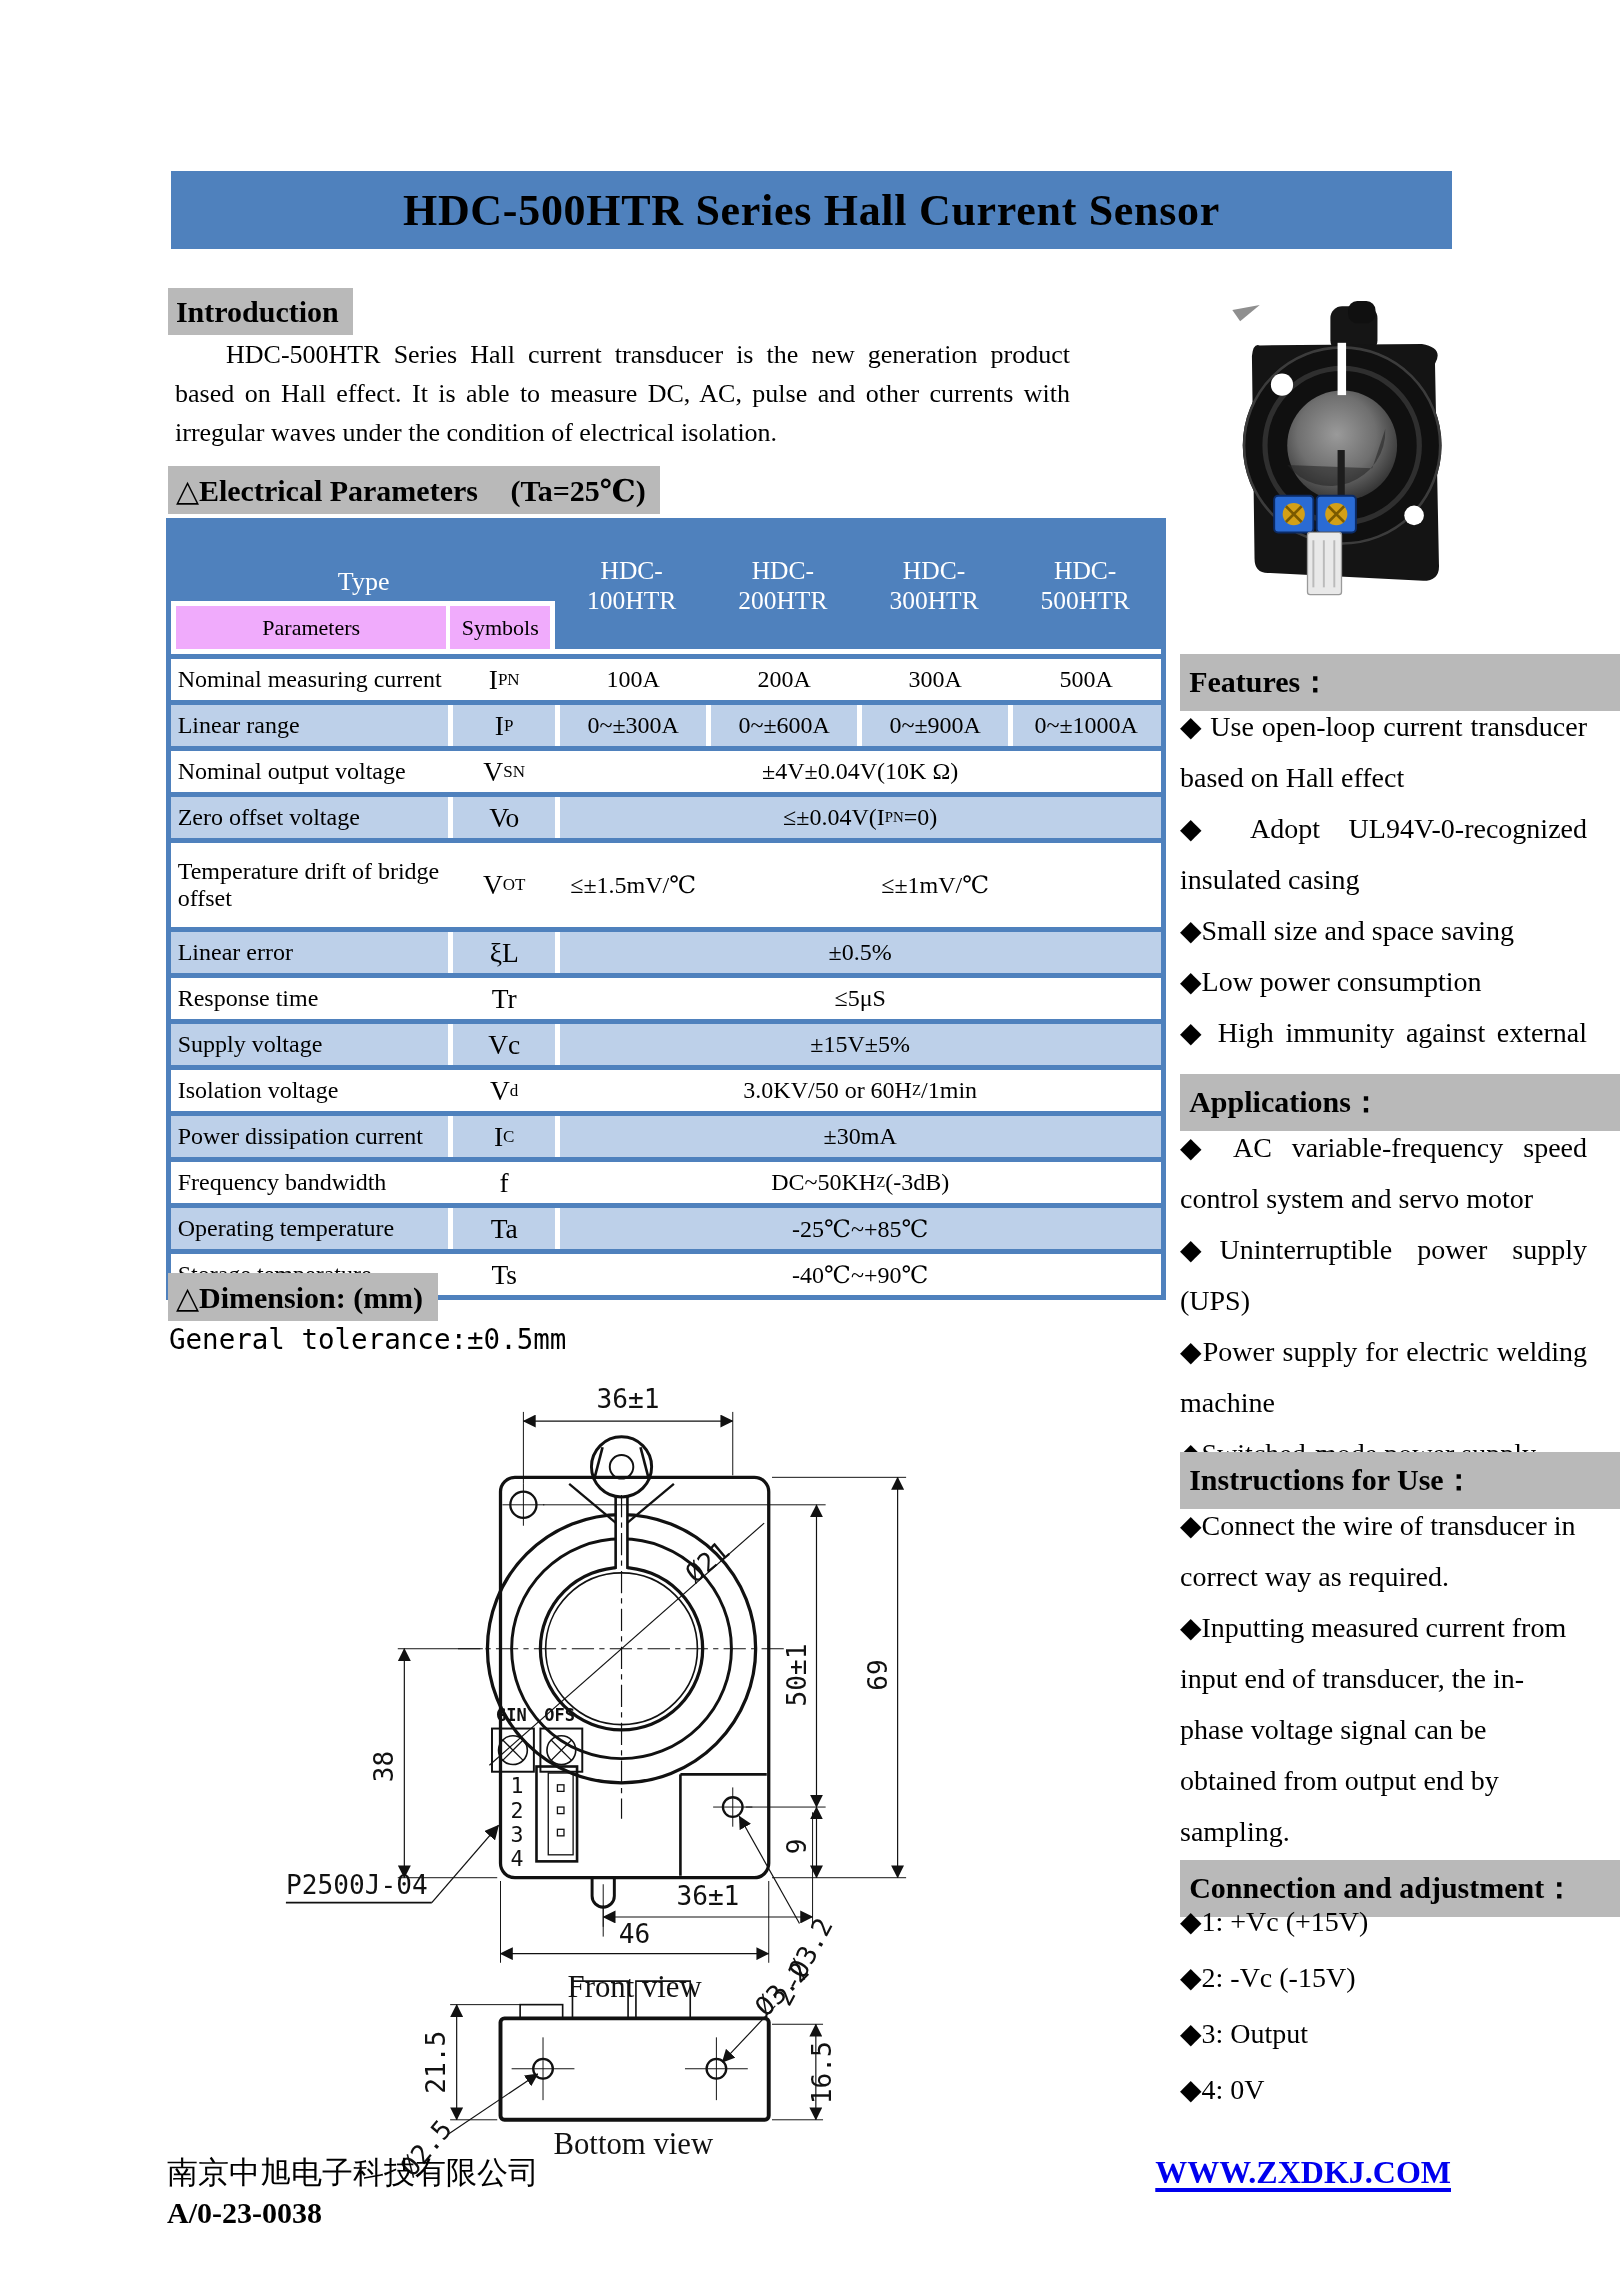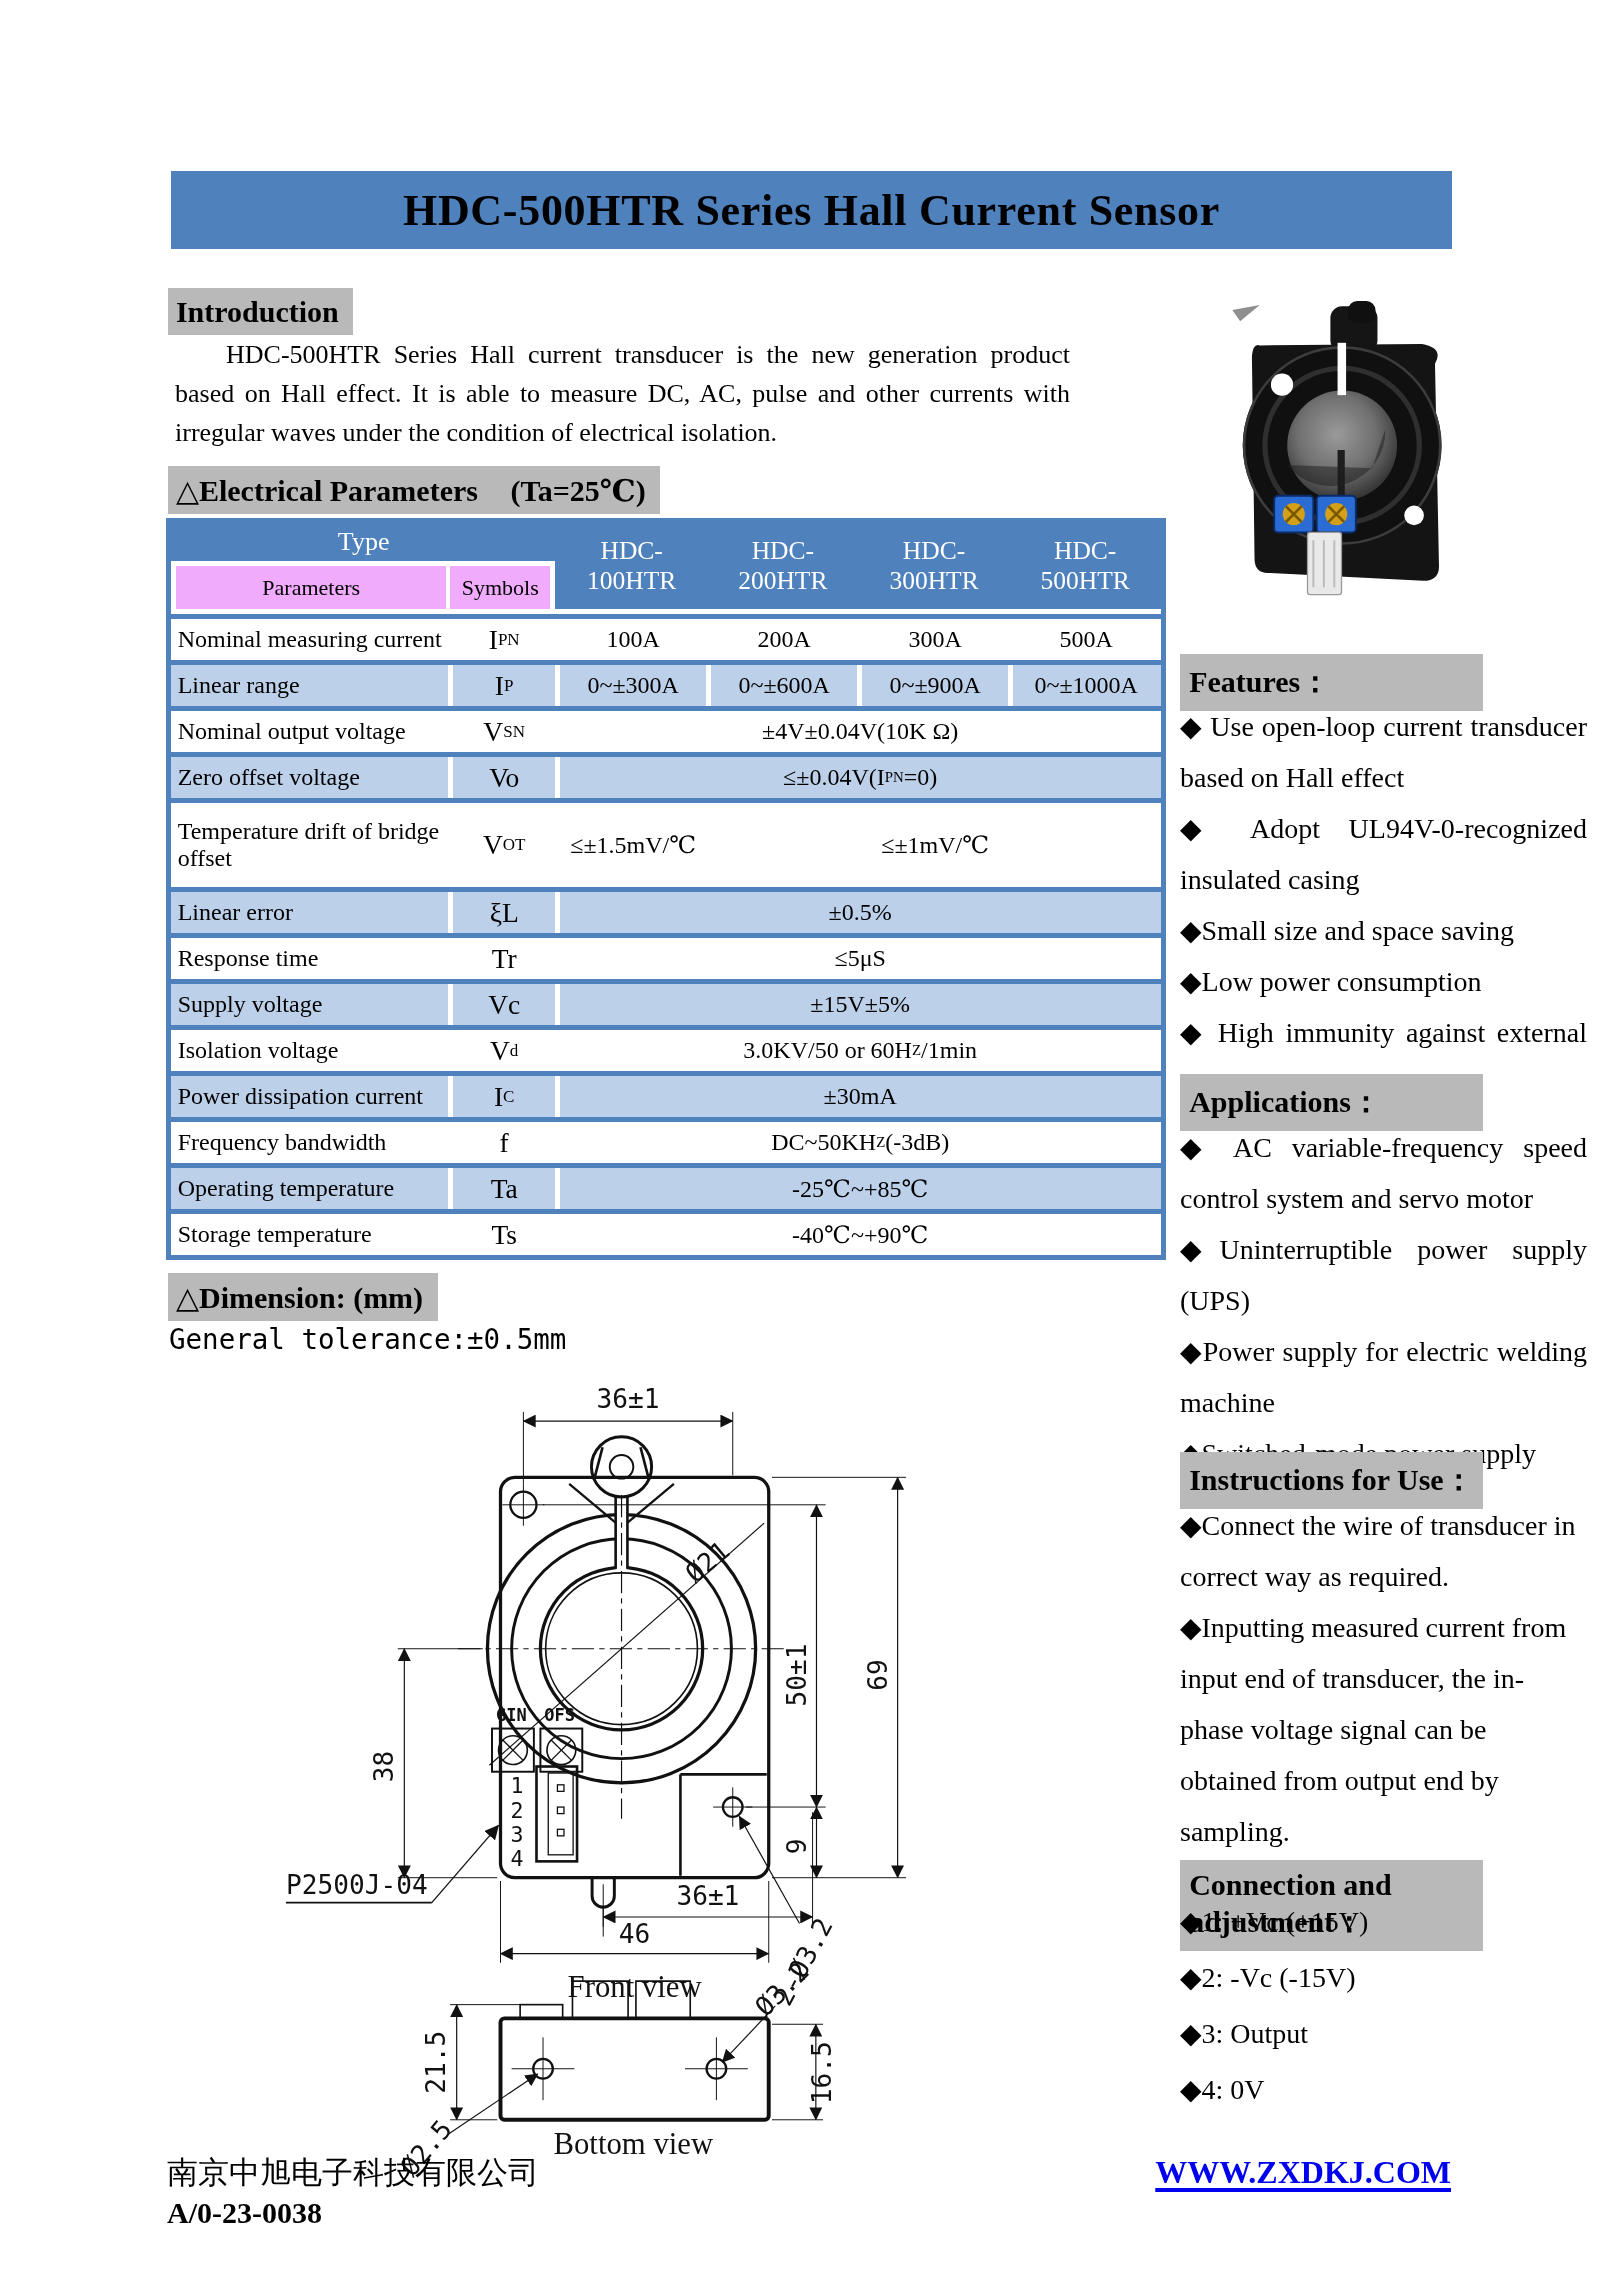--- a/index.html
+++ b/index.html
@@ -7,21 +7,21 @@
         font-family:"Liberation Serif","DejaVu Serif","DejaVu Sans",serif;color:#000;}
 
   
   .banner{position:absolute;left:171px;top:171px;width:1281px;height:78px;background:#4f81bd;
           display:flex;align-items:center;justify-content:center;}
   .banner h1{margin:0;font-size:44px;font-weight:bold;letter-spacing:0.7px;color:#000;}
 
   
   .gbar{background:#b9b9b9;font-weight:bold;display:inline-block;}
   .h-left{position:absolute;font-size:30px;padding:6.5px 14.4px 6.5px 7.9px;}
-  .h-right{position:absolute;left:1180px;width:303px;font-size:30px;padding:7.9px 0 7.9px 9.2px;box-sizing:border-box;}
+  .h-right{position:absolute;left:1180px;width:440px;font-size:30px;padding:7.9px 0 7.9px 9.2px;box-sizing:border-box;}
 
   
   .intro-body{position:absolute;left:175px;top:335px;width:895px;font-size:26px;line-height:39px;
               text-align:justify;text-indent:51px;}
 
   
   .ptable{position:absolute;left:166px;top:518px;width:1000px;background:#4f81bd;padding:5.2px;box-sizing:border-box;}
   .trow{display:flex;border-top:5.2px solid #4f81bd;}
   .trow:first-child{border-top:none;}
   .cell{box-sizing:border-box;display:flex;align-items:center;font-size:24px;}
@@ -31,21 +31,21 @@
   .c-val{width:151px;justify-content:center;}
   .c-span{width:605px;justify-content:center;}
   .c-span3{width:453px;justify-content:center;}
   .row-wh{background:#fff;}
   .row-bl{background:#bdd0e9;}
   .rh{min-height:41px;}
   .rtall{min-height:84px;}
   sub{font-size:0.62em;}
   
   .thead{display:flex;color:#fff;}
-  .th-left{width:385px;}
+  .th-left{width:385px;margin-top:40px;}
   .th-type{height:38px;display:flex;align-items:center;justify-content:center;font-size:26px;}
   .th-sub{display:flex;height:48px;}
   .th-lcell{background:#f0abfc;color:#000;display:flex;align-items:center;justify-content:center;
             font-size:22px;border:5.2px solid #fff;border-bottom:none;box-sizing:border-box;}
   .th-param{width:277px;border-right:2.6px solid #fff;}
   .th-sym{width:107px;border-left:2.6px solid #fff;}
   .th-models{width:605px;display:flex;align-items:center;}
   .th-models span{flex:1;text-align:center;font-size:25.5px;}
   .thead-wrap{border-bottom:5.2px solid #fff;}
 

